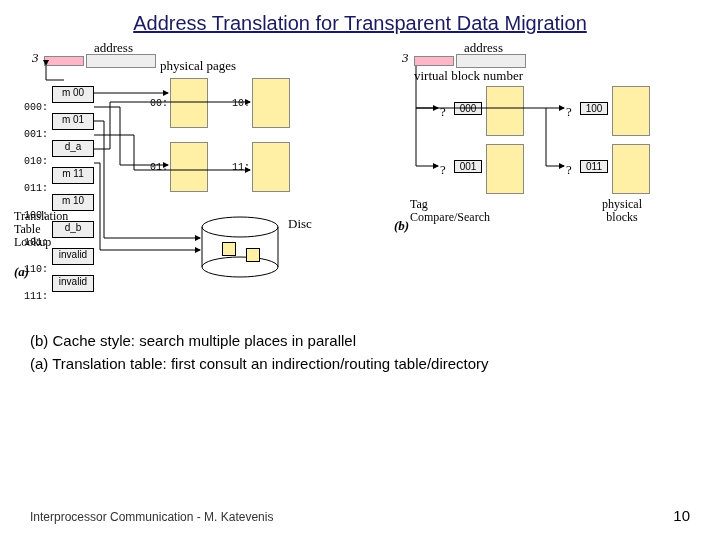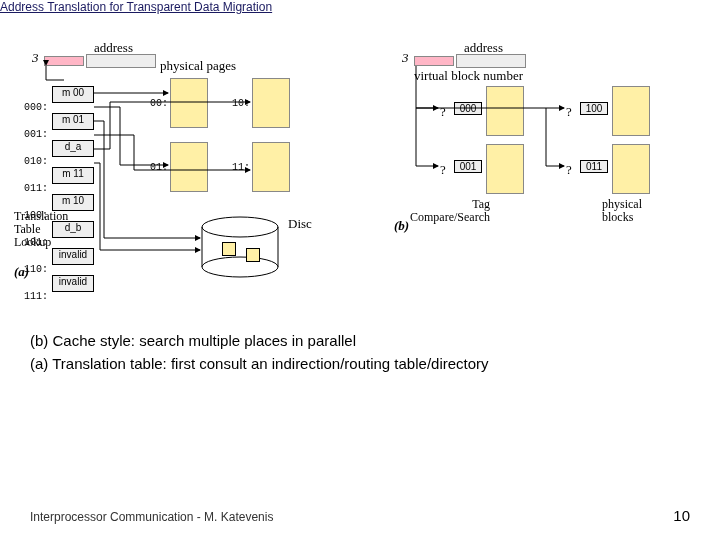--- a/index.html
+++ b/index.html
@@ -7,24 +7,25 @@
     margin: 0;
     width: 720px;
     height: 540px;
     background: #fff;
     font-family: Arial, Helvetica, sans-serif;
     font-size: 13px;
     color: #000;
     position: relative;
   }
   .title {
-    font-size: 12px;
+    text-align: center;
+    font-size: 20px;
     text-decoration: underline;
     color: #1a1a60;
-    padding-top: 0;
+    padding-top: 12px;
   }
   .diagram-area {
     position: absolute;
     top: 50px;
     left: 10px;
     width: 700px;
     height: 260px;
   }
   .bullets {
     position: absolute;
@@ -217,23 +218,23 @@
       <marker id="ah2" markerWidth="6" markerHeight="6" refX="5" refY="3" orient="auto">
         <path d="M0 0 L6 3 L0 6 z" fill="#000"></path>
       </marker>
     </defs>
     <path d="M406 16 V58 H428" stroke="#000" fill="none" marker-end="url(#ah2)"></path>
     <path d="M406 58 V116 H428" stroke="#000" fill="none" marker-end="url(#ah2)"></path>
     <path d="M406 58 H536 V58 H554" stroke="#000" fill="none" marker-end="url(#ah2)"></path>
     <path d="M536 58 V116 H554" stroke="#000" fill="none" marker-end="url(#ah2)"></path>
   </svg>
 
-  <div class="abs" style="left:400px;top:148px;font-family:'Times New Roman',serif;font-size:12px;white-space:pre;line-height:1.1;text-align:right">Tag
+  <div class="abs" style="left:400px;top:148px;font-family:'Times New Roman',serif;font-size:12px;white-space:pre;line-height:1.1;text-align:left">Tag
 Compare/Search</div>
-  <div class="abs" style="left:592px;top:148px;font-family:'Times New Roman',serif;font-size:12px;white-space:pre;line-height:1.1;">physical
+  <div class="abs" style="left:592px;top:148px;font-family:'Times New Roman',serif;font-size:12px;white-space:pre;line-height:1.1;text-align:center">physical
 blocks</div>
   <div class="abs lblb" style="left:384px;top:168px">(b)</div>
 
 </div>
 
 <div class="bullets">
   <div>(b) Cache style: search multiple places in parallel</div>
   <div>(a) Translation table: first consult an indirection/routing table/directory</div>
 </div>
 

